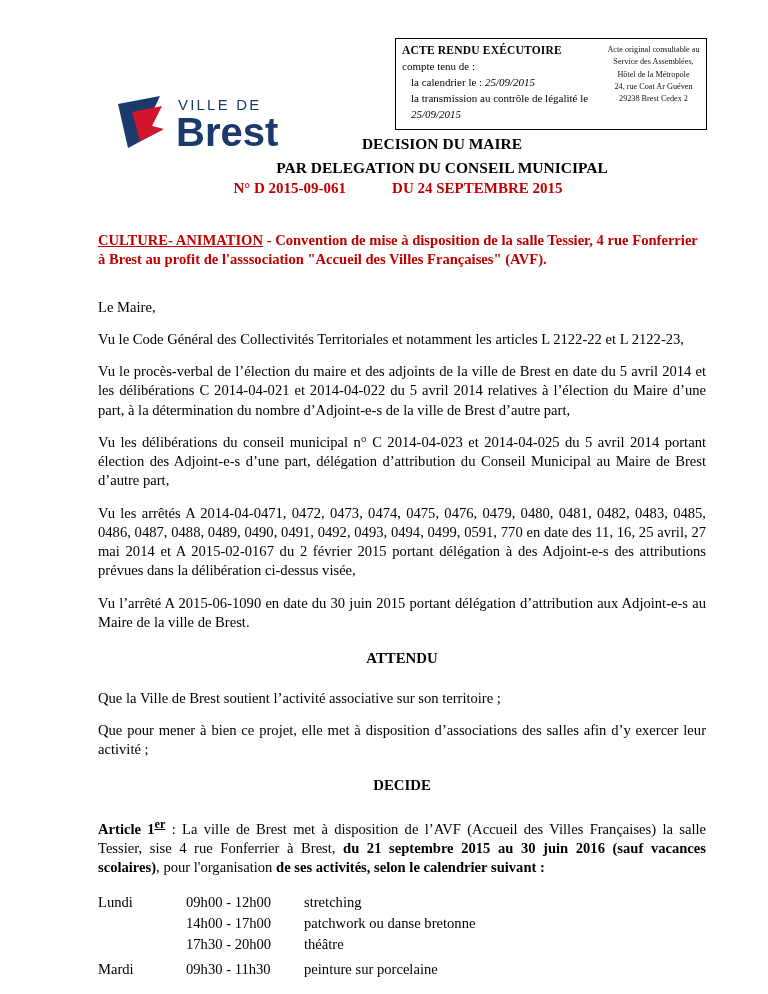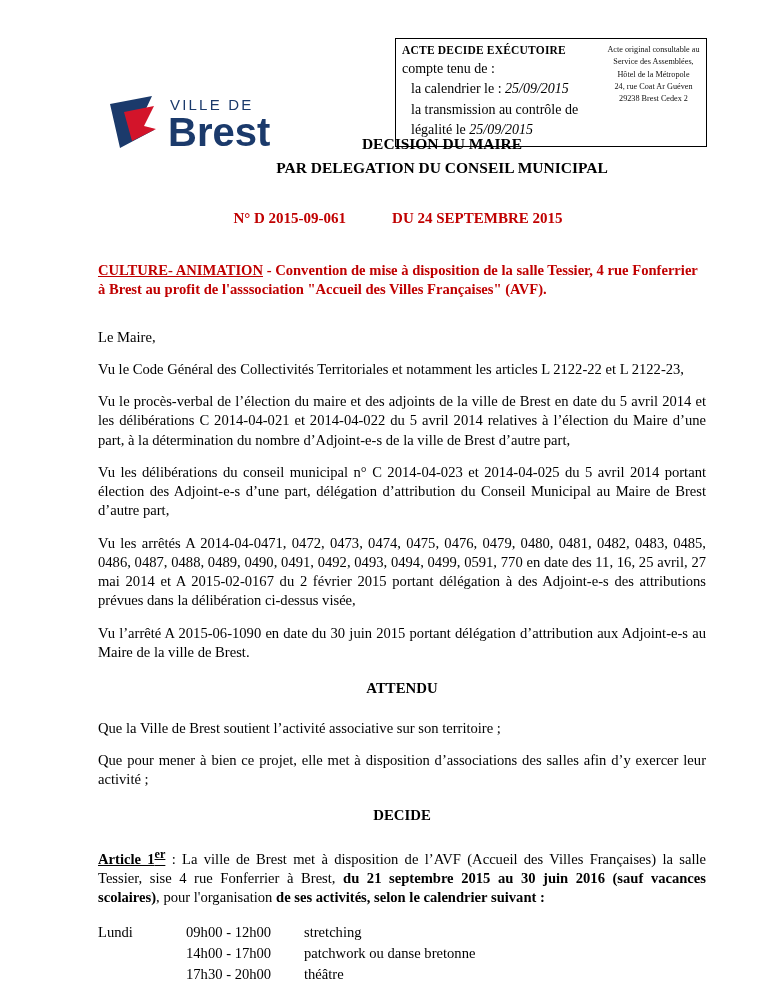--- a/index.html
+++ b/index.html
@@ -23,21 +23,21 @@
     box-sizing: border-box;
   }
 
   
   .header-row {
     position: relative;
     height: 130px;
   }
   .logo {
     position: absolute;
-    left: 108px;
+    left: 116px;
     top: 92px;
     width: 200px;
     height: 62px;
   }
   .logo svg { display: block; }
 
   .stamp {
     position: absolute;
     left: 395px;
     top: 38px;
@@ -52,21 +52,21 @@
     padding: 5px 6px 6px 6px;
     box-sizing: border-box;
   }
   .stamp-title {
     font-weight: bold;
     font-size: 11.5px;
     letter-spacing: 0.2px;
     margin-bottom: 3px;
   }
   .stamp-line {
-    font-size: 14px;
+    font-size: 11px;
     line-height: 1.45;
   }
   .stamp-line.indent { padding-left: 9px; }
   .stamp-date { font-style: italic; }
   .stamp-right {
     flex: 1;
     padding: 5px 4px;
     box-sizing: border-box;
     font-size: 8.2px;
     line-height: 1.5;
@@ -81,21 +81,20 @@
     font-size: 15.5px;
     line-height: 1.55;
     margin-top: 2px;
     padding-left: 116px;
   }
   .ref-line {
     text-align: center;
     font-weight: bold;
     color: #c00000;
     font-size: 15px;
-    margin-top: 30px;
     padding-left: 28px;
   }
   .ref-line .spacer { display: inline-block; width: 46px; }
 
   
   .content {
     padding: 0 62px 0 98px;
     margin-top: 34px;
   }
   p {
@@ -111,21 +110,21 @@
     text-align: left;
   }
   .subject .u { text-decoration: underline; }
   .center-bold {
     text-align: center;
     font-weight: bold;
     margin: 17px 0 17px 0;
     font-size: 14.8px;
   }
   .gap-top { margin-top: 20px; }
-  .article-label { font-weight: bold; text-decoration: underline; }
+  .article-label { font-weight: bold; }
   .article-label sup { text-decoration: underline; }
   b { font-weight: bold; }
 
   
   .schedule {
     margin-top: 16px;
     border-collapse: collapse;
     font-size: 14.6px;
   }
   .schedule td {
@@ -149,21 +148,21 @@
       <svg width="200" height="62" viewBox="0 0 200 62" xmlns="http://www.w3.org/2000/svg">
         <path d="M2 12 L44 4 L30 34 L46 38 L12 56 Z" fill="#1b3a6b"></path>
         <path d="M16 20 L46 14 L36 34 L48 37 L24 49 Z" fill="#d3142a"></path>
         <text x="62" y="18" font-family="Liberation Sans, sans-serif" font-size="15" letter-spacing="2.2" fill="#1b3a6b">VILLE DE</text>
         <text x="60" y="54" font-family="Liberation Sans, sans-serif" font-size="40" font-weight="bold" fill="#1b3a6b">Brest</text>
       </svg>
     </div>
 
     <div class="stamp">
       <div class="stamp-left">
-        <div class="stamp-title">ACTE DECIDE EXÉCUTOIRE</div>
+        <div class="stamp-title">ACTE RENDU EXÉCUTOIRE</div>
         <div class="stamp-line">compte tenu de :</div>
         <div class="stamp-line indent">
           <span>la calendrier le :</span>
           <span class="stamp-date">25/09/2015</span>
         </div>
         <div class="stamp-line indent">
           <span>la transmission au contrôle de légalité le</span>
           <span class="stamp-date">25/09/2015</span>
         </div>
       </div>

